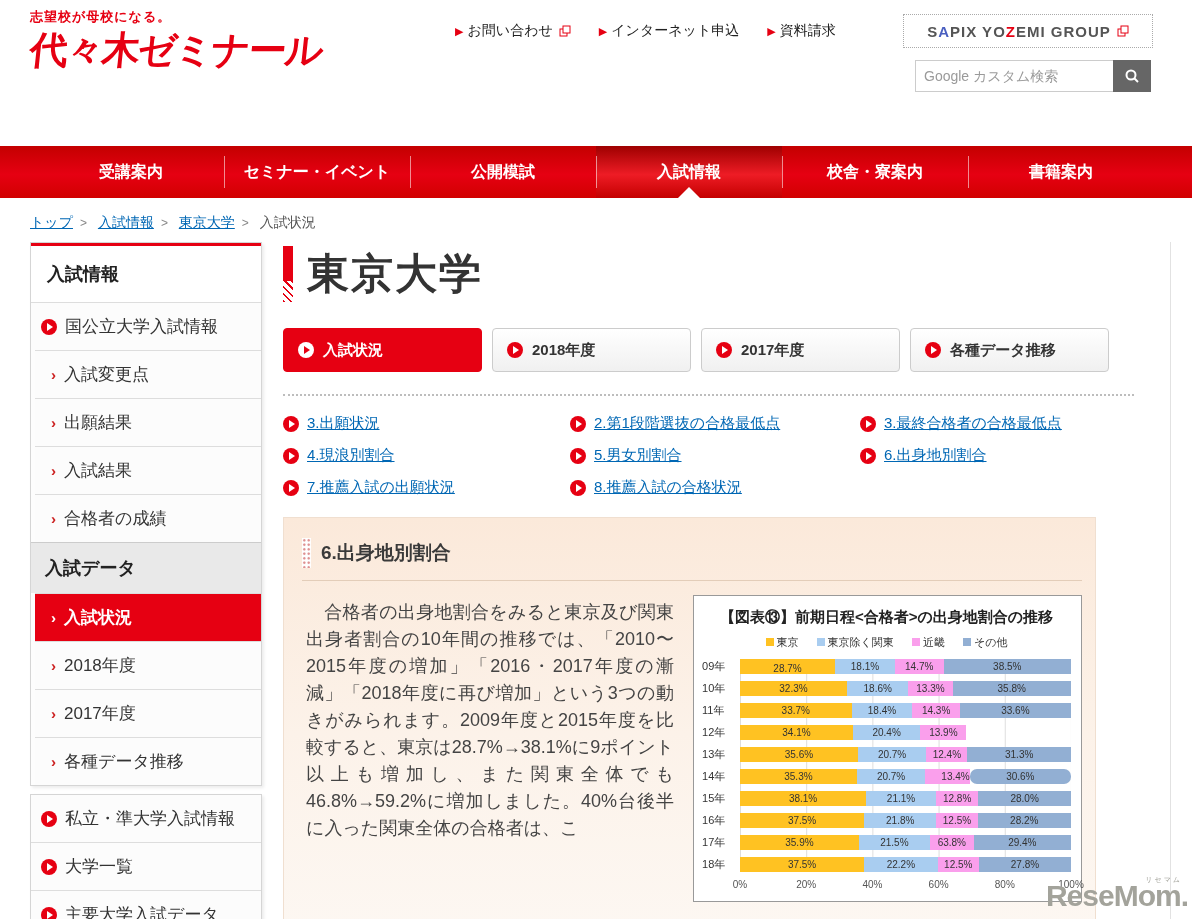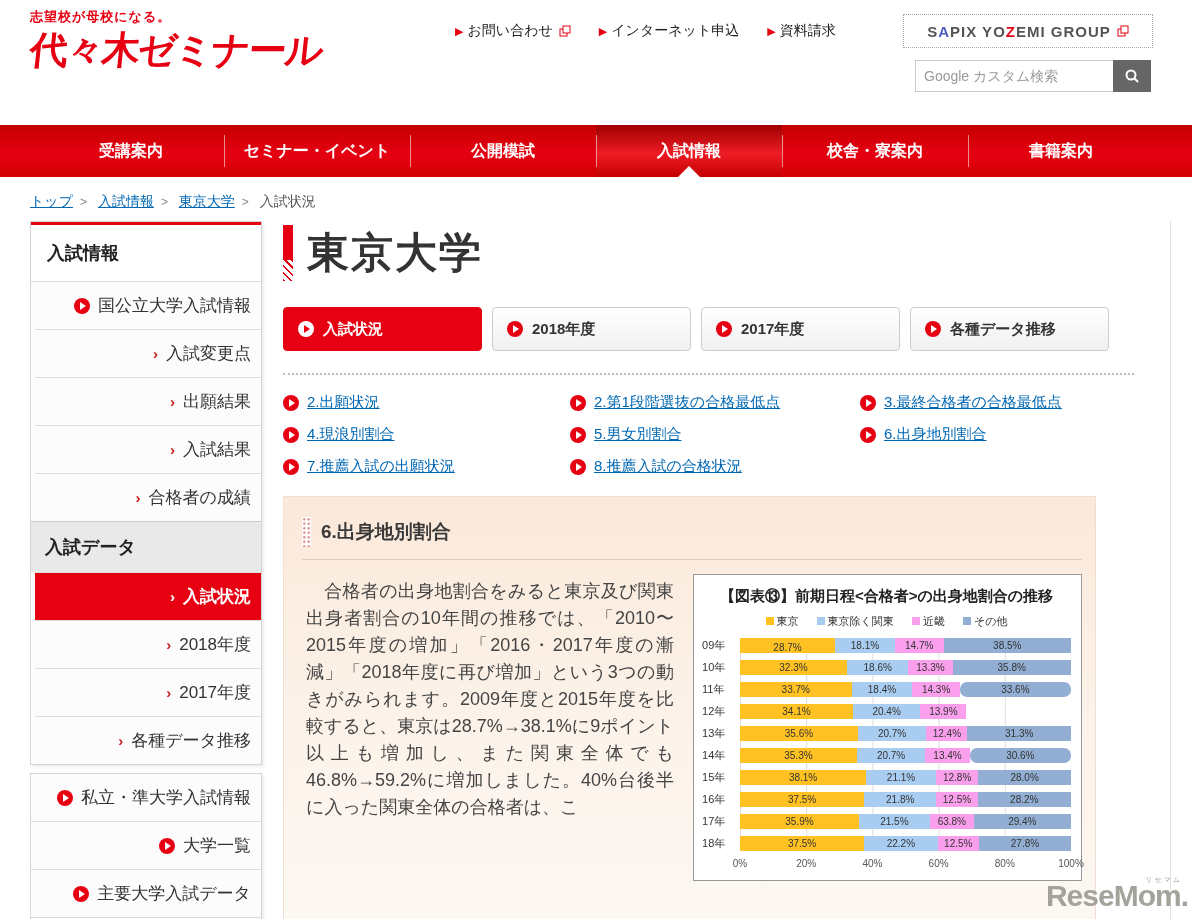--- a/index.html
+++ b/index.html
@@ -1,21 +1,21 @@
 <!DOCTYPE html>
 <html><head>
 <meta charset="utf-8">
 <style>
   html,body{margin:0;padding:0;}
   body{
     width:1192px;height:919px;overflow:hidden;position:relative;background:#fff;
     font-family:"Liberation Sans","DejaVu Sans",sans-serif;color:#333;
   }
   
-  .hdr{position:relative;height:125px;background:#fff;border-radius:12px;}
+  .hdr{position:relative;height:146px;background:#fff;border-radius:12px;}
   .logo-block{position:absolute;left:30px;top:8px;}
   .tagline{color:#e60012;font-size:13px;font-weight:bold;letter-spacing:1px;}
   .logo{color:#e60012;font-size:38px;font-weight:900;letter-spacing:-2px;transform:skewX(-6deg);margin-top:4px;line-height:1.1;}
   .toplinks{position:absolute;left:455px;top:22px;display:flex;gap:28px;font-size:14px;white-space:nowrap;}
   .toplinks .tl{display:flex;align-items:center;gap:4px;color:#222;cursor:pointer;}
   .arr{color:#e60012;font-size:11px;}
   .extico{display:inline-block;margin-left:2px;}
   .sapix{position:absolute;left:903px;top:14px;width:248px;height:32px;border:1px dotted #aaa;display:flex;align-items:center;justify-content:center;font-size:15px;letter-spacing:1px;color:#555;font-weight:bold;cursor:pointer;}
   .sapix .blue{color:#4a5fc0;} .sapix .red{color:#e60012;}
   .searchbox{position:absolute;left:915px;top:60px;width:236px;height:32px;display:flex;}
@@ -32,21 +32,21 @@
   .bc{padding:16px 0 10px 30px;font-size:14px;color:#555;}
   .bc a{color:#0067b4;text-decoration:underline;cursor:pointer;}
   .bc .sep{margin:0 7px;color:#888;font-size:12px;}
   
   .wrap{display:flex;padding-left:30px;}
   .contentcol{border-right:1px solid #e2e2e2;padding-right:36px;margin-left:21px;width:851px;}
   
   .sidebar{width:232px;flex:none;font-size:17px;}
   .sb-box{border:1px solid #d5d5d5;box-shadow:2px 2px 3px rgba(0,0,0,.08);background:#fdfdfd;}
   .sb-title{border-top:3px solid #e60012;padding:16px 16px;font-size:18px;font-weight:bold;color:#222;background:#fff;}
-  .sb-item{display:flex;align-items:center;gap:8px;padding:12px 10px;border-top:1px solid #ddd;cursor:pointer;color:#333;background:#fcfcfc;justify-content:flex-end;}
+  .sb-item{display:flex;align-items:center;gap:8px;padding:12px 10px;border-top:1px solid #ddd;cursor:pointer;color:#333;background:#fcfcfc;}
   .sb-item.sub{padding-left:16px;margin-left:4px;}
   .sb-item .chv{color:#cc2222;font-weight:bold;font-size:15px;}
   .sb-item.active{background:#e60012;color:#fff;font-weight:bold;}
   .sb-item.active .chv{color:#fff;}
   .sb-sec{padding:13px 14px;font-size:18px;font-weight:bold;background:#e9e9e9;border-top:1px solid #ccc;color:#222;}
   .sb-gap{height:8px;}
   .play{flex:none;width:16px;height:16px;border-radius:50%;background:#e60012;position:relative;display:inline-block;}
   .play::after{content:"";position:absolute;left:6px;top:4px;border-left:6px solid #fff;border-top:4px solid transparent;border-bottom:4px solid transparent;}
   .play.inv{background:#fff;} .play.inv::after{border-left-color:#e60012;}
   .sb-partial{height:13px;border-top:1px solid #ddd;background:#fcfcfc;}
@@ -247,21 +247,21 @@
         </div>
       <div class="tab">
           <span class="play"></span>
           <span>各種データ推移</span>
         </div>
     </div>
     <hr class="dotted-sep">
     <div class="anchors">
       <span class="anchor">
           <span class="play"></span>
-          <a>2.出願状況</a>
+          <a>3.出願状況</a>
         </span>
       <span class="anchor">
           <span class="play"></span>
           <a>2.第1段階選抜の合格最低点</a>
         </span>
       <span class="anchor">
           <span class="play"></span>
           <a>3.最終合格者の合格最低点</a>
         </span>
       <span class="anchor">
@@ -353,21 +353,21 @@
                 <div class="bar">
                   <div class="seg" style="width: 33.7%; background: rgb(255, 194, 34);">
                     <span>33.7%</span>
                   </div>
                   <div class="seg" style="width: 18.4%; background: rgb(169, 205, 240);">
                     <span>18.4%</span>
                   </div>
                   <div class="seg" style="width: 14.3%; background: rgb(250, 159, 236);">
                     <span>14.3%</span>
                   </div>
-                  <div class="seg" style="width: 33.6%; background: rgb(146, 175, 211); border-radius: 7px;">
+                  <div class="seg" style="width: 33.6%; background: rgb(146, 175, 211);">
                     <span>33.6%</span>
                   </div>
                 </div>
               </div>
               <div class="crow">
                 <span class="ylab">12年</span>
                 <div class="bar">
                   <div class="seg" style="width: 34.1%; background: rgb(255, 194, 34);">
                     <span>34.1%</span>
                   </div>
@@ -401,21 +401,21 @@
               </div>
               <div class="crow">
                 <span class="ylab">14年</span>
                 <div class="bar">
                   <div class="seg" style="width: 35.3%; background: rgb(255, 194, 34);">
                     <span>35.3%</span>
                   </div>
                   <div class="seg" style="width: 20.7%; background: rgb(169, 205, 240);">
                     <span>20.7%</span>
                   </div>
-                  <div class="seg" style="width: 13.4%; background: rgb(250, 159, 236);">
+                  <div class="seg" style="width: 13.4%; background: rgb(250, 159, 236); justify-content: flex-end;">
                     <span>13.4%</span>
                   </div>
                   <div class="seg" style="width: 30.6%; background: rgb(146, 175, 211); border-radius: 7px;">
                     <span>30.6%</span>
                   </div>
                 </div>
               </div>
               <div class="crow">
                 <span class="ylab">15年</span>
                 <div class="bar">

